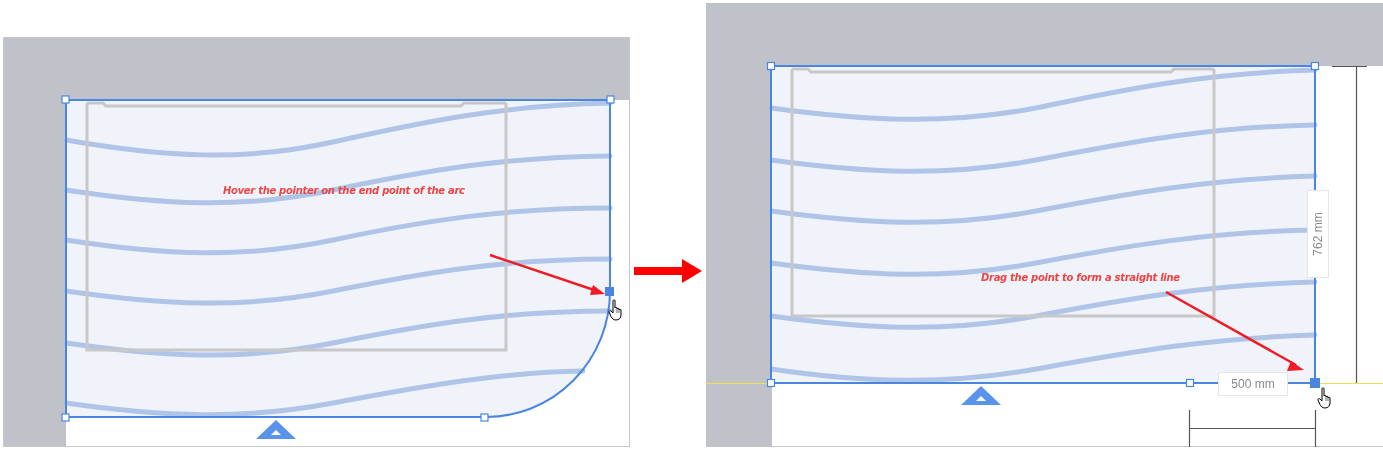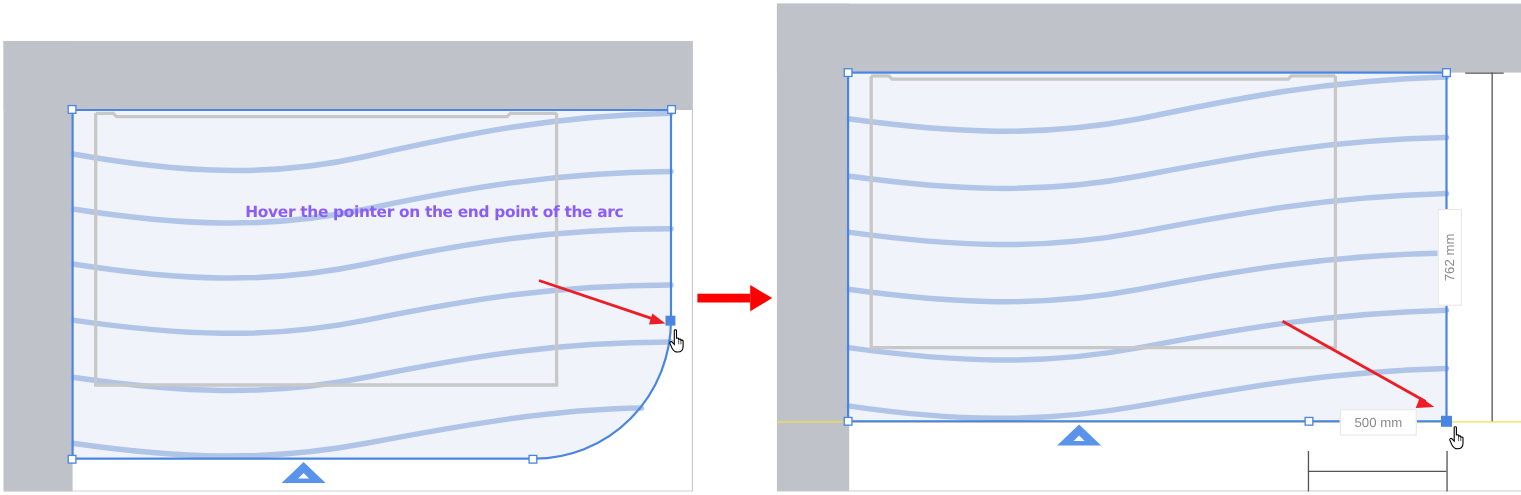--- a/index.html
+++ b/index.html
@@ -1,19 +1,19 @@
 <!DOCTYPE html>
 <html><head>
   <meta charset="utf-8">
   <style>
     html, body { margin: 0; padding: 0; background: #ffffff; }
     body { width: 1383px; height: 450px; position: relative; overflow: hidden; font-family: "Liberation Sans", sans-serif; }
     .panel { position: absolute; overflow: hidden; background: #ffffff; }
     .panel svg { position: absolute; left: 0; top: 0; }
-    .callout { position: absolute; color: #8b5cf6; font-family: "DejaVu Sans", sans-serif; font-weight: bold; font-size: 14px; white-space: nowrap; letter-spacing: -0.3px; }
+    .callout { position: absolute; color: #ef4444; font-family: "DejaVu Sans", sans-serif; font-weight: bold; font-size: 10px; white-space: nowrap; letter-spacing: -0.3px; font-style: italic; }
     .dim-label { position: absolute; background: #ffffff; border: 1px solid #e6e6e6; color: #8a8a8a; font-family: "Liberation Sans", sans-serif; font-size: 12px; display: flex; align-items: center; justify-content: center; }
     .dim-label.vertical span { transform: rotate(-90deg); white-space: nowrap; display: block; }
     .cursor { position: absolute; width: 18px; height: 22px; }
     .step-arrow { position: absolute; }
   </style>
 </head>
 <body>
 
 <div class="panel" style="left:3px; top:37px; width:627px; height:410px;">
   <svg width="627" height="410" viewBox="0 0 627 410">
@@ -123,19 +123,20 @@
     </g>
   </svg>
 
   <div class="dim-label vertical" style="left:601px; top:187px; width:20px; height:86px;">
     <span>762 mm</span>
   </div>
   <div class="dim-label" style="left:512px; top:369px; width:68px; height:22px;">
     <span>500 mm</span>
   </div>
 
+  <div class="callout" style="left:275px; top:269px;">Drag the point to form a straight line</div>
 
   <svg class="cursor" style="left:611px; top:384px;" viewBox="0 0 18 22" width="18" height="22">
     <path d="M5 1.5 C5 0.7 7 0.7 7 1.5 V9 C7 8 9 8 9 9 V10 C9 9 11 9 11 10 V11 C11 10 13 10 13 11 V16 C13 19 11 21 8 21 C5.5 21 4 19.5 3 17.5 L1 13 C0.6 12 2 11 3 12 L5 14 Z" fill="#ffffff" stroke="#000000" stroke-width="1"></path>
     <line x1="9" y1="10" x2="9" y2="14" stroke="#000" stroke-width="0.6"></line>
     <line x1="11" y1="11" x2="11" y2="14" stroke="#000" stroke-width="0.6"></line>
   </svg>
 </div>
 
 </body></html>

